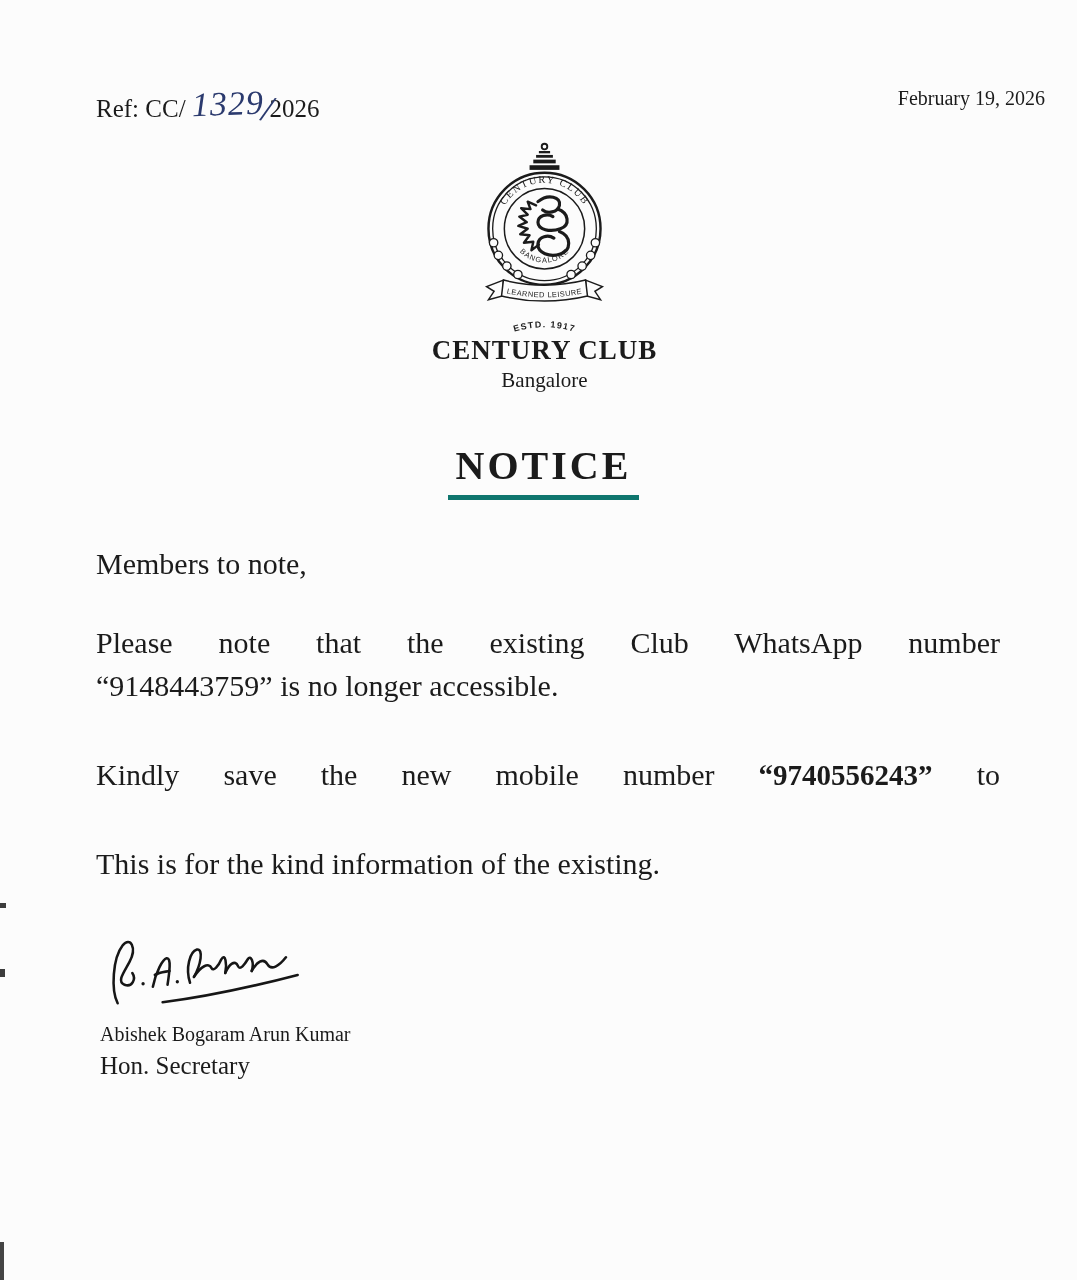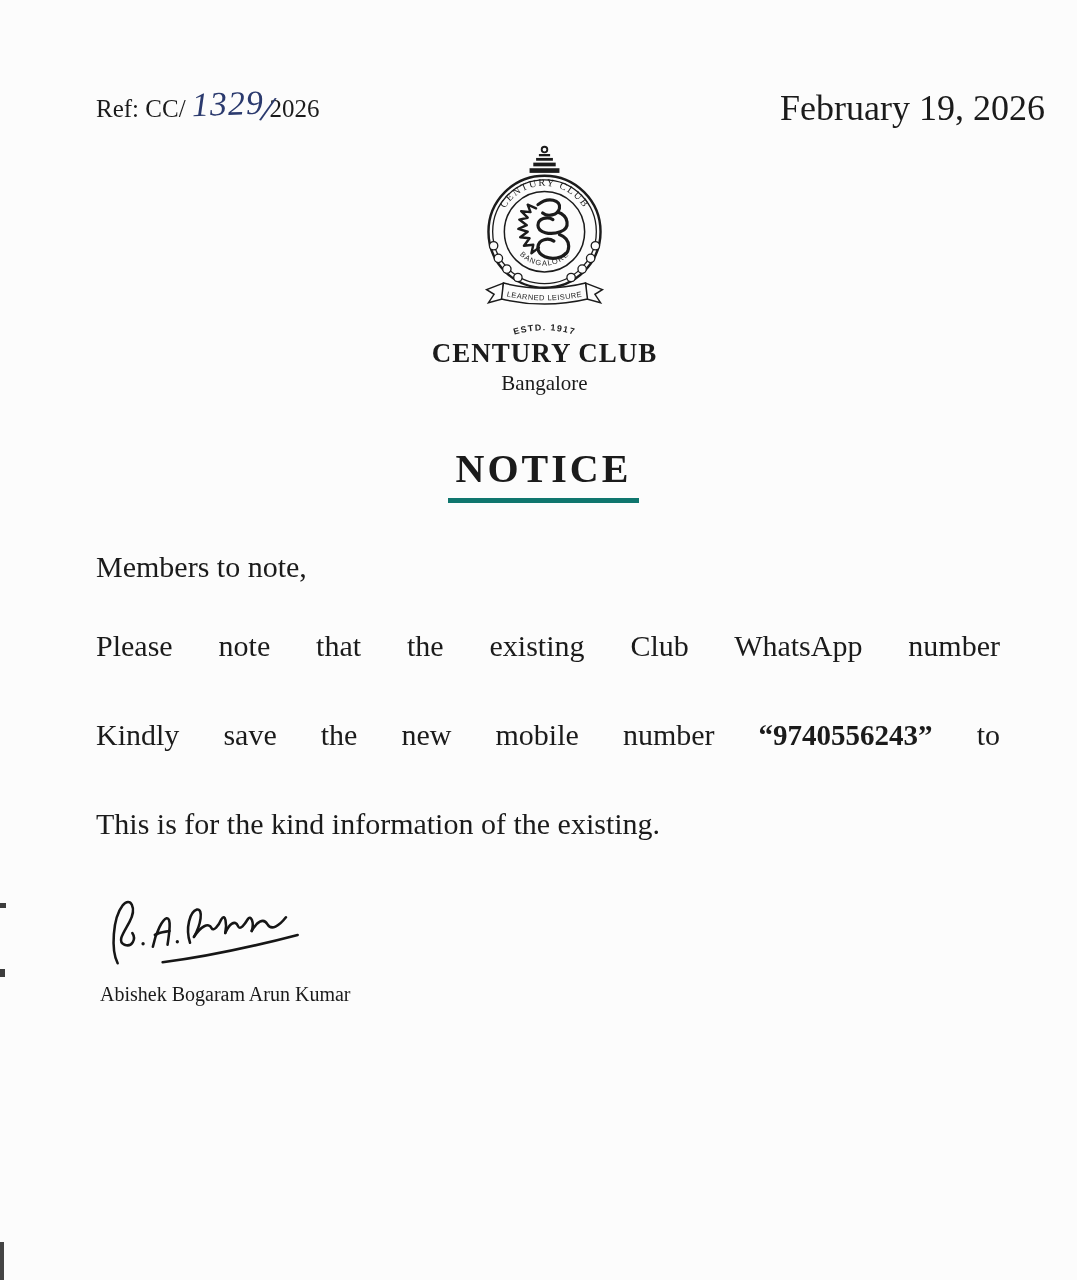--- a/index.html
+++ b/index.html
@@ -25,21 +25,21 @@
     color:#2b3a6e;
     transform:rotate(-2deg) translateY(-2px);
     letter-spacing:1px;
     margin:0 1px 0 6px;
   }
   .handwritten.slash{
     margin:0 -4px 0 -2px;
     transform:rotate(8deg) translateY(4px);
     font-size:36px;
   }
-  .date{font-size:36px;white-space:nowrap;padding-top:3px;text-align:center;}
+  .date{font-size:20px;white-space:nowrap;padding-top:3px;text-align:center;}
 
   
   .letterhead{text-align:center;margin-top:14px;margin-left:12px;}
   .logo{display:block;margin:0 auto;}
   .club-name{
     font-size:27px;font-weight:bold;letter-spacing:1px;
     margin-top:-2px;line-height:1.1;
   }
   .city{font-size:21px;margin-top:3px;line-height:1.1;}
 
@@ -148,20 +148,21 @@
 
   <div class="notice-wrap">
     <span class="notice-title">NOTICE</span>
   </div>
 
   <div class="body-text">
     <p class="salutation">Members to note,</p>
 
     <p class="para-gap">
       <span class="jline" style="display:block">Please note that the existing Club WhatsApp number</span>
+      <span style="display:block">“9148443759” is no longer accessible.</span>
     </p>
 
     <p class="para-gap">
       <span class="jline" style="display:block"><span>Kindly save the new mobile number </span><span class="big-number">“9740556243”</span><span> to</span></span>
     </p>
 
     <p>This is for the kind information of the existing.</p>
   </div>
 
   <div class="sig-block">
@@ -173,18 +174,19 @@
         <path d="M54 51 C59 48 64 48 69 47"></path>
         <circle cx="77" cy="58" r="1.7" fill="#161616" stroke="none"></circle>
         <path d="M90 59 C85 44 90 27 97 25 C104 24 101 41 94 53"></path>
         <path d="M94 53 C101 42 109 38 112 44 C114 48 119 42 122 35 C126 28 128 40 126 49"></path>
         <path d="M126 49 C130 40 136 35 139 42 C141 47 146 40 149 35 C152 30 156 38 153 47"></path>
         <path d="M153 47 C158 38 165 33 169 40 C173 47 181 42 188 33"></path>
         <path d="M62 79 C108 73 158 62 200 51"></path>
       </g>
     </svg>
     <div class="sig-name">Abishek Bogaram Arun Kumar</div>
+    <div class="sig-title">Hon. Secretary</div>
   </div>
 
   <div class="scan-mark m1"></div>
   <div class="scan-mark m2"></div>
   <div class="scan-mark m3"></div>
 </div>
 
 </body></html>

